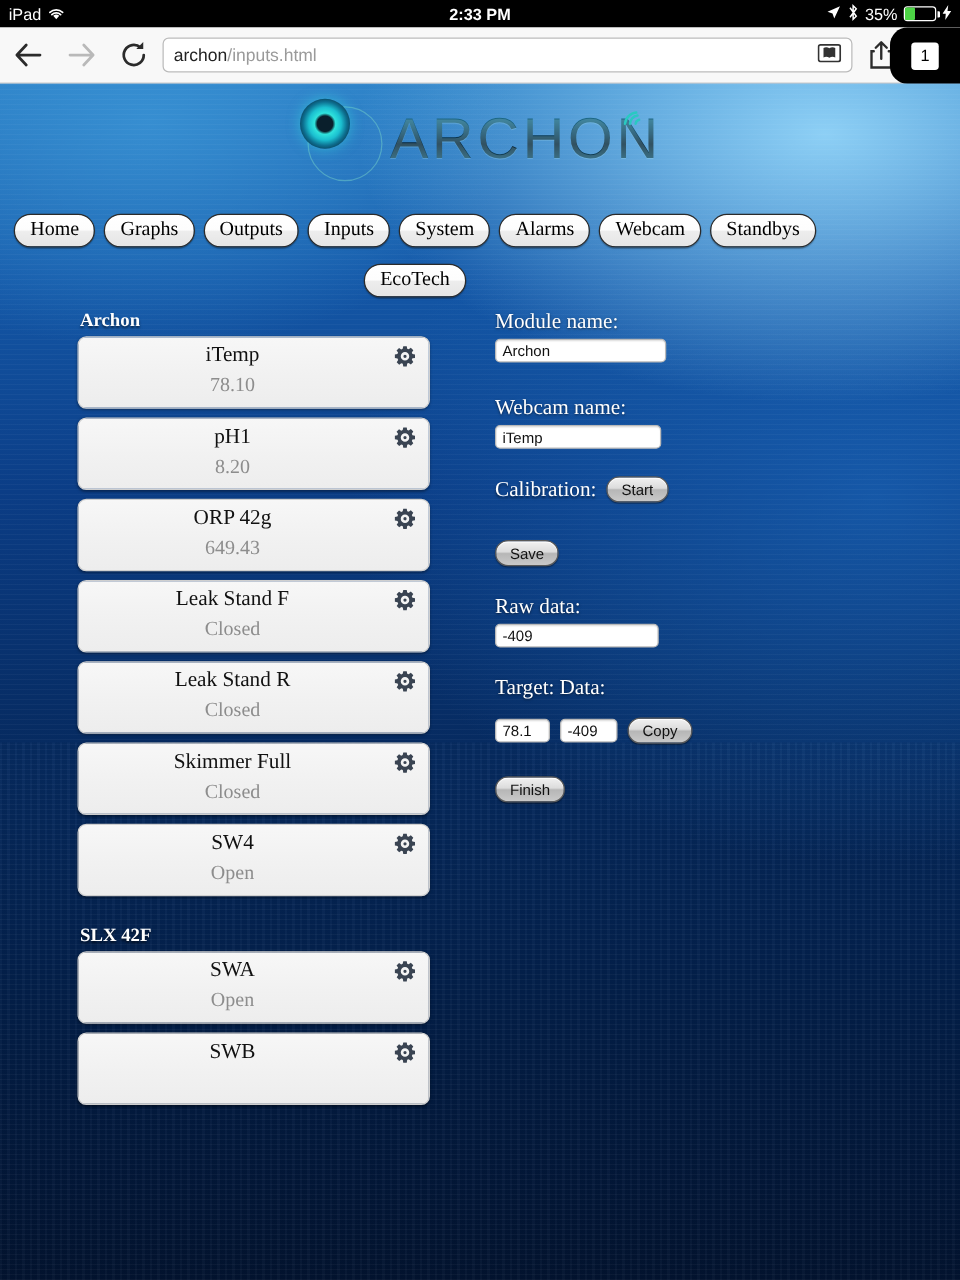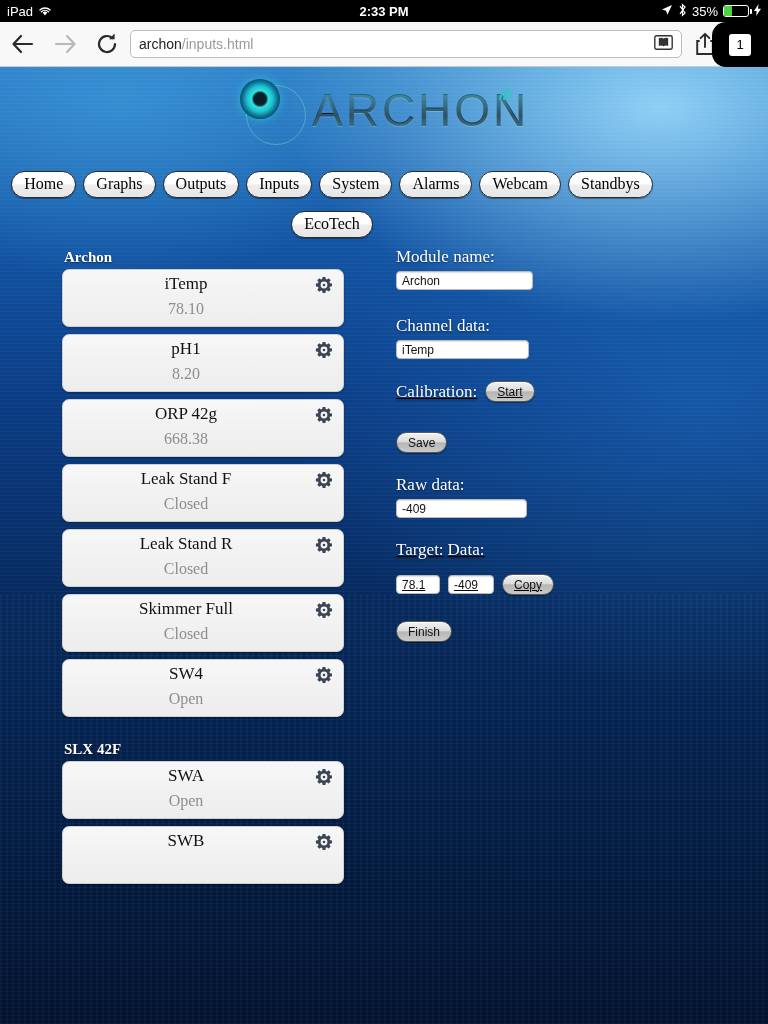--- a/index.html
+++ b/index.html
@@ -226,21 +226,21 @@
 
   .gbtn {
     display: inline-flex; align-items: center; justify-content: center;
     background: linear-gradient(to bottom, #f2f2f2 0%, #dcdcdc 45%, #b6b6b6 52%, #c9c9c9 100%);
     border: 1px solid #595959;
     border-radius: 11px;
     height: 21px; padding: 0 11px;
     font-family: "Liberation Sans", sans-serif; font-size: 12px; color: #111;
     box-shadow: 0 1px 1px rgba(0,0,0,.4), inset 0 1px 0 rgba(255,255,255,.85);
   }
-  .rowflex { display: flex; align-items: center; gap: 8px; text-decoration: underline; }
+  .rowflex { display: flex; align-items: center; gap: 8px; }
   .rowflex.lbls { gap: 4px; }
 </style>
 </head>
 <body>
 
 <div class="statusbar">
   <div class="sb-left">
     <span>iPad</span>
     <span class="wifi-ico">
       <svg width="14" height="11" viewBox="0 0 14 11">
@@ -375,21 +375,21 @@
       <div class="card-val">8.20</div>
       <div class="gear">
         <svg width="18" height="18" viewBox="0 0 18 18">
             <path d="M9 5.6A3.4 3.4 0 1 0 9 12.4 3.4 3.4 0 0 0 9 5.6m0 2.1a1.3 1.3 0 1 1 0 2.6 1.3 1.3 0 0 1 0-2.6M7.6.9h2.8l.35 2.05 1.2.5 1.7-1.2 2 2-1.2 1.7.5 1.2 2.05.35v2.8l-2.05.35-.5 1.2 1.2 1.7-2 2-1.7-1.2-1.2.5L10.4 17.1H7.6l-.35-2.05-1.2-.5-1.7 1.2-2-2 1.2-1.7-.5-1.2L.9 10.4V7.6l2.05-.35.5-1.2-1.2-1.7 2-2 1.7 1.2 1.2-.5z" fill="#3a4452"></path>
           </svg>
       </div>
     </div>
 
     <div class="card">
       <div class="card-name">ORP 42g</div>
-      <div class="card-val">668.38</div>
+      <div class="card-val">649.43</div>
       <div class="gear">
         <svg width="18" height="18" viewBox="0 0 18 18">
             <path d="M9 5.6A3.4 3.4 0 1 0 9 12.4 3.4 3.4 0 0 0 9 5.6m0 2.1a1.3 1.3 0 1 1 0 2.6 1.3 1.3 0 0 1 0-2.6M7.6.9h2.8l.35 2.05 1.2.5 1.7-1.2 2 2-1.2 1.7.5 1.2 2.05.35v2.8l-2.05.35-.5 1.2 1.2 1.7-2 2-1.7-1.2-1.2.5L10.4 17.1H7.6l-.35-2.05-1.2-.5-1.7 1.2-2-2 1.2-1.7-.5-1.2L.9 10.4V7.6l2.05-.35.5-1.2-1.2-1.7 2-2 1.7 1.2 1.2-.5z" fill="#3a4452"></path>
           </svg>
       </div>
     </div>
 
     <div class="card">
       <div class="card-name">Leak Stand F</div>
       <div class="card-val">Closed</div>
@@ -456,21 +456,21 @@
 
   <div class="rightcol">
 
     <div class="flabel">Module name:</div>
     <div class="ftext w137">
       <span>Archon</span>
     </div>
 
     <div class="sp26"></div>
 
-    <div class="flabel">Channel data:</div>
+    <div class="flabel">Webcam name:</div>
     <div class="ftext w133">
       <span>iTemp</span>
     </div>
 
     <div class="sp22"></div>
 
     <div class="rowflex">
       <div class="flabel" style="margin-bottom:0">Calibration:</div>
       <div class="gbtn">Start</div>
     </div>

